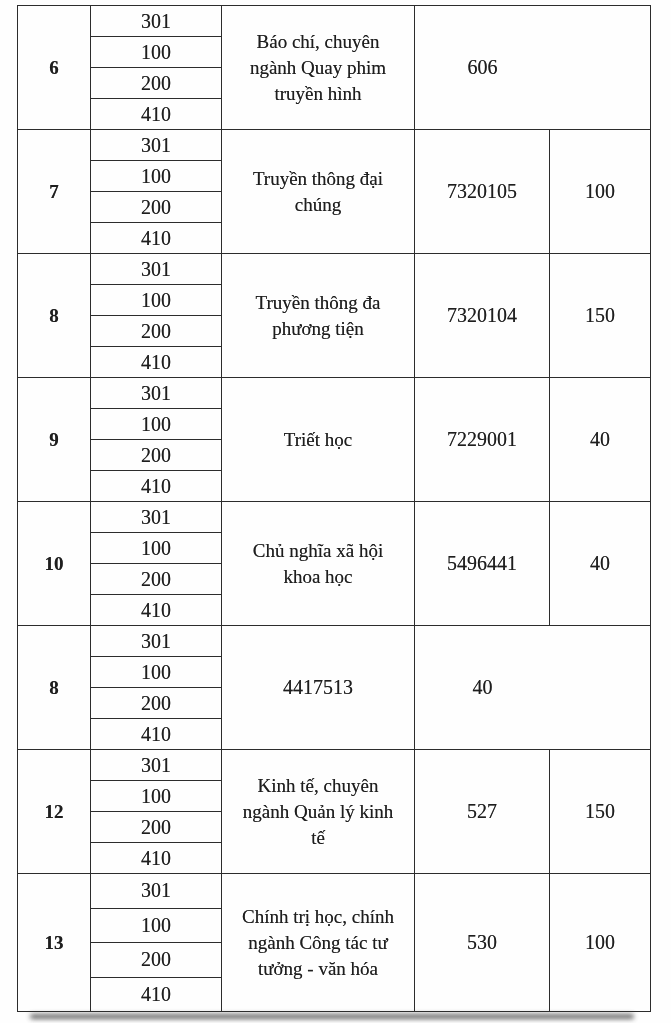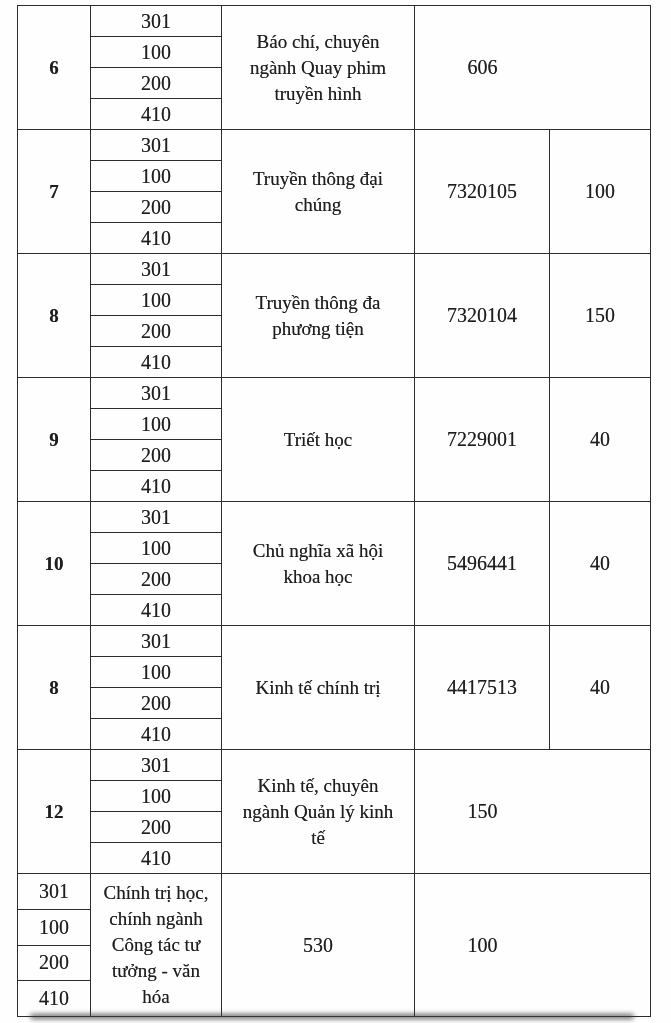--- a/index.html
+++ b/index.html
@@ -236,23 +236,20 @@
       <div class="sub-cell">
         <span class="txt">100</span>
       </div>
       <div class="sub-cell">
         <span class="txt">200</span>
       </div>
       <div class="sub-cell">
         <span class="txt">410</span>
       </div>
     </div>
-    <div class="cell c-major">
-      <span class="txt">Kinh tế chính trị</span>
-    </div>
     <div class="cell c-code">
       <span class="txt">4417513</span>
     </div>
     <div class="cell c-quota">
       <span class="txt">40</span>
     </div>
   </div>
       <div class="trow">
     <div class="cell c-no">
       <span class="txt">12</span>
@@ -267,25 +264,31 @@
       <div class="sub-cell">
         <span class="txt">200</span>
       </div>
       <div class="sub-cell">
         <span class="txt">410</span>
       </div>
     </div>
     <div class="cell c-major">
       <span class="txt">Kinh tế, chuyên ngành Quản lý kinh tế</span>
     </div>
+    <div class="cell c-code">
+      <span class="txt">527</span>
+    </div>
     <div class="cell c-quota">
       <span class="txt">150</span>
     </div>
   </div>
       <div class="trow">
+    <div class="cell c-no">
+      <span class="txt">13</span>
+    </div>
     <div class="cell c-codes">
       <div class="sub-cell">
         <span class="txt">301</span>
       </div>
       <div class="sub-cell">
         <span class="txt">100</span>
       </div>
       <div class="sub-cell">
         <span class="txt">200</span>
       </div>

